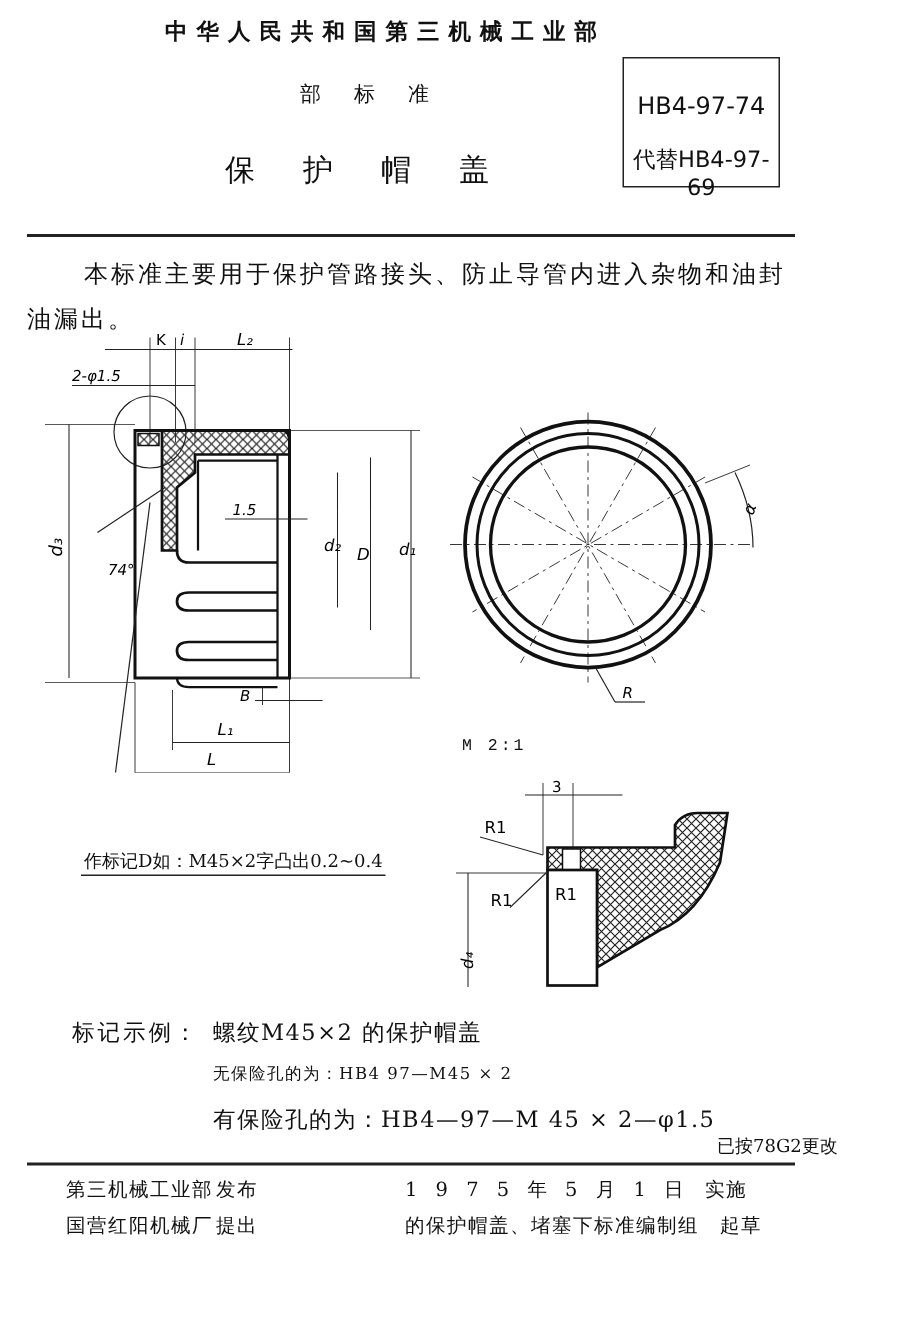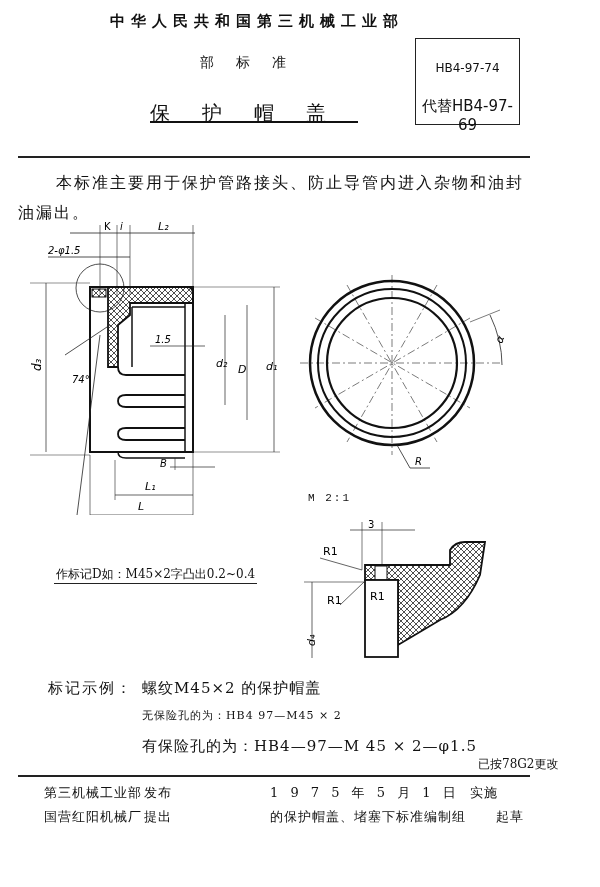--- a/index.html
+++ b/index.html
@@ -1,22 +1,22 @@
 <!DOCTYPE html>
 <html><head>
 <meta charset="utf-8">
 <style>
   html,body{margin:0;padding:0;background:#fff;}
   body{width:600px;height:887px;position:relative;overflow:hidden;font-family:"DejaVu Serif",serif;color:#111;}
   .abs{position:absolute;}
   .hdr-org{left:110px;top:12px;font-family:Liberation Mono, monospace;font-size:15px;letter-spacing:6px;font-weight:bold;}
   .hdr-sub{left:200px;top:54px;font-family:"DejaVu Sans",sans-serif;font-size:14px;letter-spacing:22px;}
-  .hdr-title{left:150px;top:100px;font-size:20px;letter-spacing:32px;text-decoration:underline;}
+  .hdr-title{left:150px;top:100px;font-size:20px;letter-spacing:32px;}
   .codebox{left:415px;top:38px;width:103px;height:85px;border:1.5px solid #222;}
-  .code1{left:0;top:22px;width:100%;text-align:center;font-family:"DejaVu Sans",sans-serif;font-size:12px;}
+  .code1{left:0;top:22px;width:100%;text-align:center;font-family:"DejaVu Sans",sans-serif;font-size:16px;}
   .code2{left:0;top:58px;width:100%;text-align:center;font-family:"DejaVu Sans",sans-serif;font-size:15px;}
   .rule-top{left:18px;top:156px;width:512px;height:2px;background:#222;}
   .intro{left:18px;top:168px;width:520px;font-size:16px;line-height:30px;text-indent:38px;letter-spacing:2px;}
   svg text{font-family:"DejaVu Sans",sans-serif;}
   .scale{left:308px;top:492px;font-family:Liberation Mono, monospace;font-size:11px;letter-spacing:2px;}
   .note{left:54px;top:566px;font-size:12px;border-bottom:1px solid #222;padding:0 2px;}
   .ex-label{left:48px;top:679px;font-size:15px;letter-spacing:2px;}
   .ex-line0{left:142px;top:679px;font-size:15px;letter-spacing:1px;}
   .ex-line1{left:142px;top:708px;font-size:11px;letter-spacing:1px;}
   .ex-line2{left:142px;top:737px;font-size:15px;letter-spacing:1px;}
@@ -160,13 +160,13 @@
 
 <div class="abs rule-bottom"></div>
 
 <div class="abs foot" style="left:44px;top:784px">第三机械工业部</div>
 <div class="abs foot" style="left:144px;top:784px">发布</div>
 <div class="abs foot" style="left:44px;top:808px">国营红阳机械厂</div>
 <div class="abs foot" style="left:144px;top:808px">提出</div>
 <div class="abs foot" style="left:270px;top:784px;letter-spacing:4px">1 9 7 5 年 5 月 1 日</div>
 <div class="abs foot" style="left:470px;top:784px">实施</div>
 <div class="abs foot" style="left:270px;top:808px">的保护帽盖、堵塞下标准编制组</div>
-<div class="abs foot" style="left:496px;top:808px">起草</div>
+<div class="abs foot" style="left:480px;top:808px">起草</div>
 
 </body></html>

